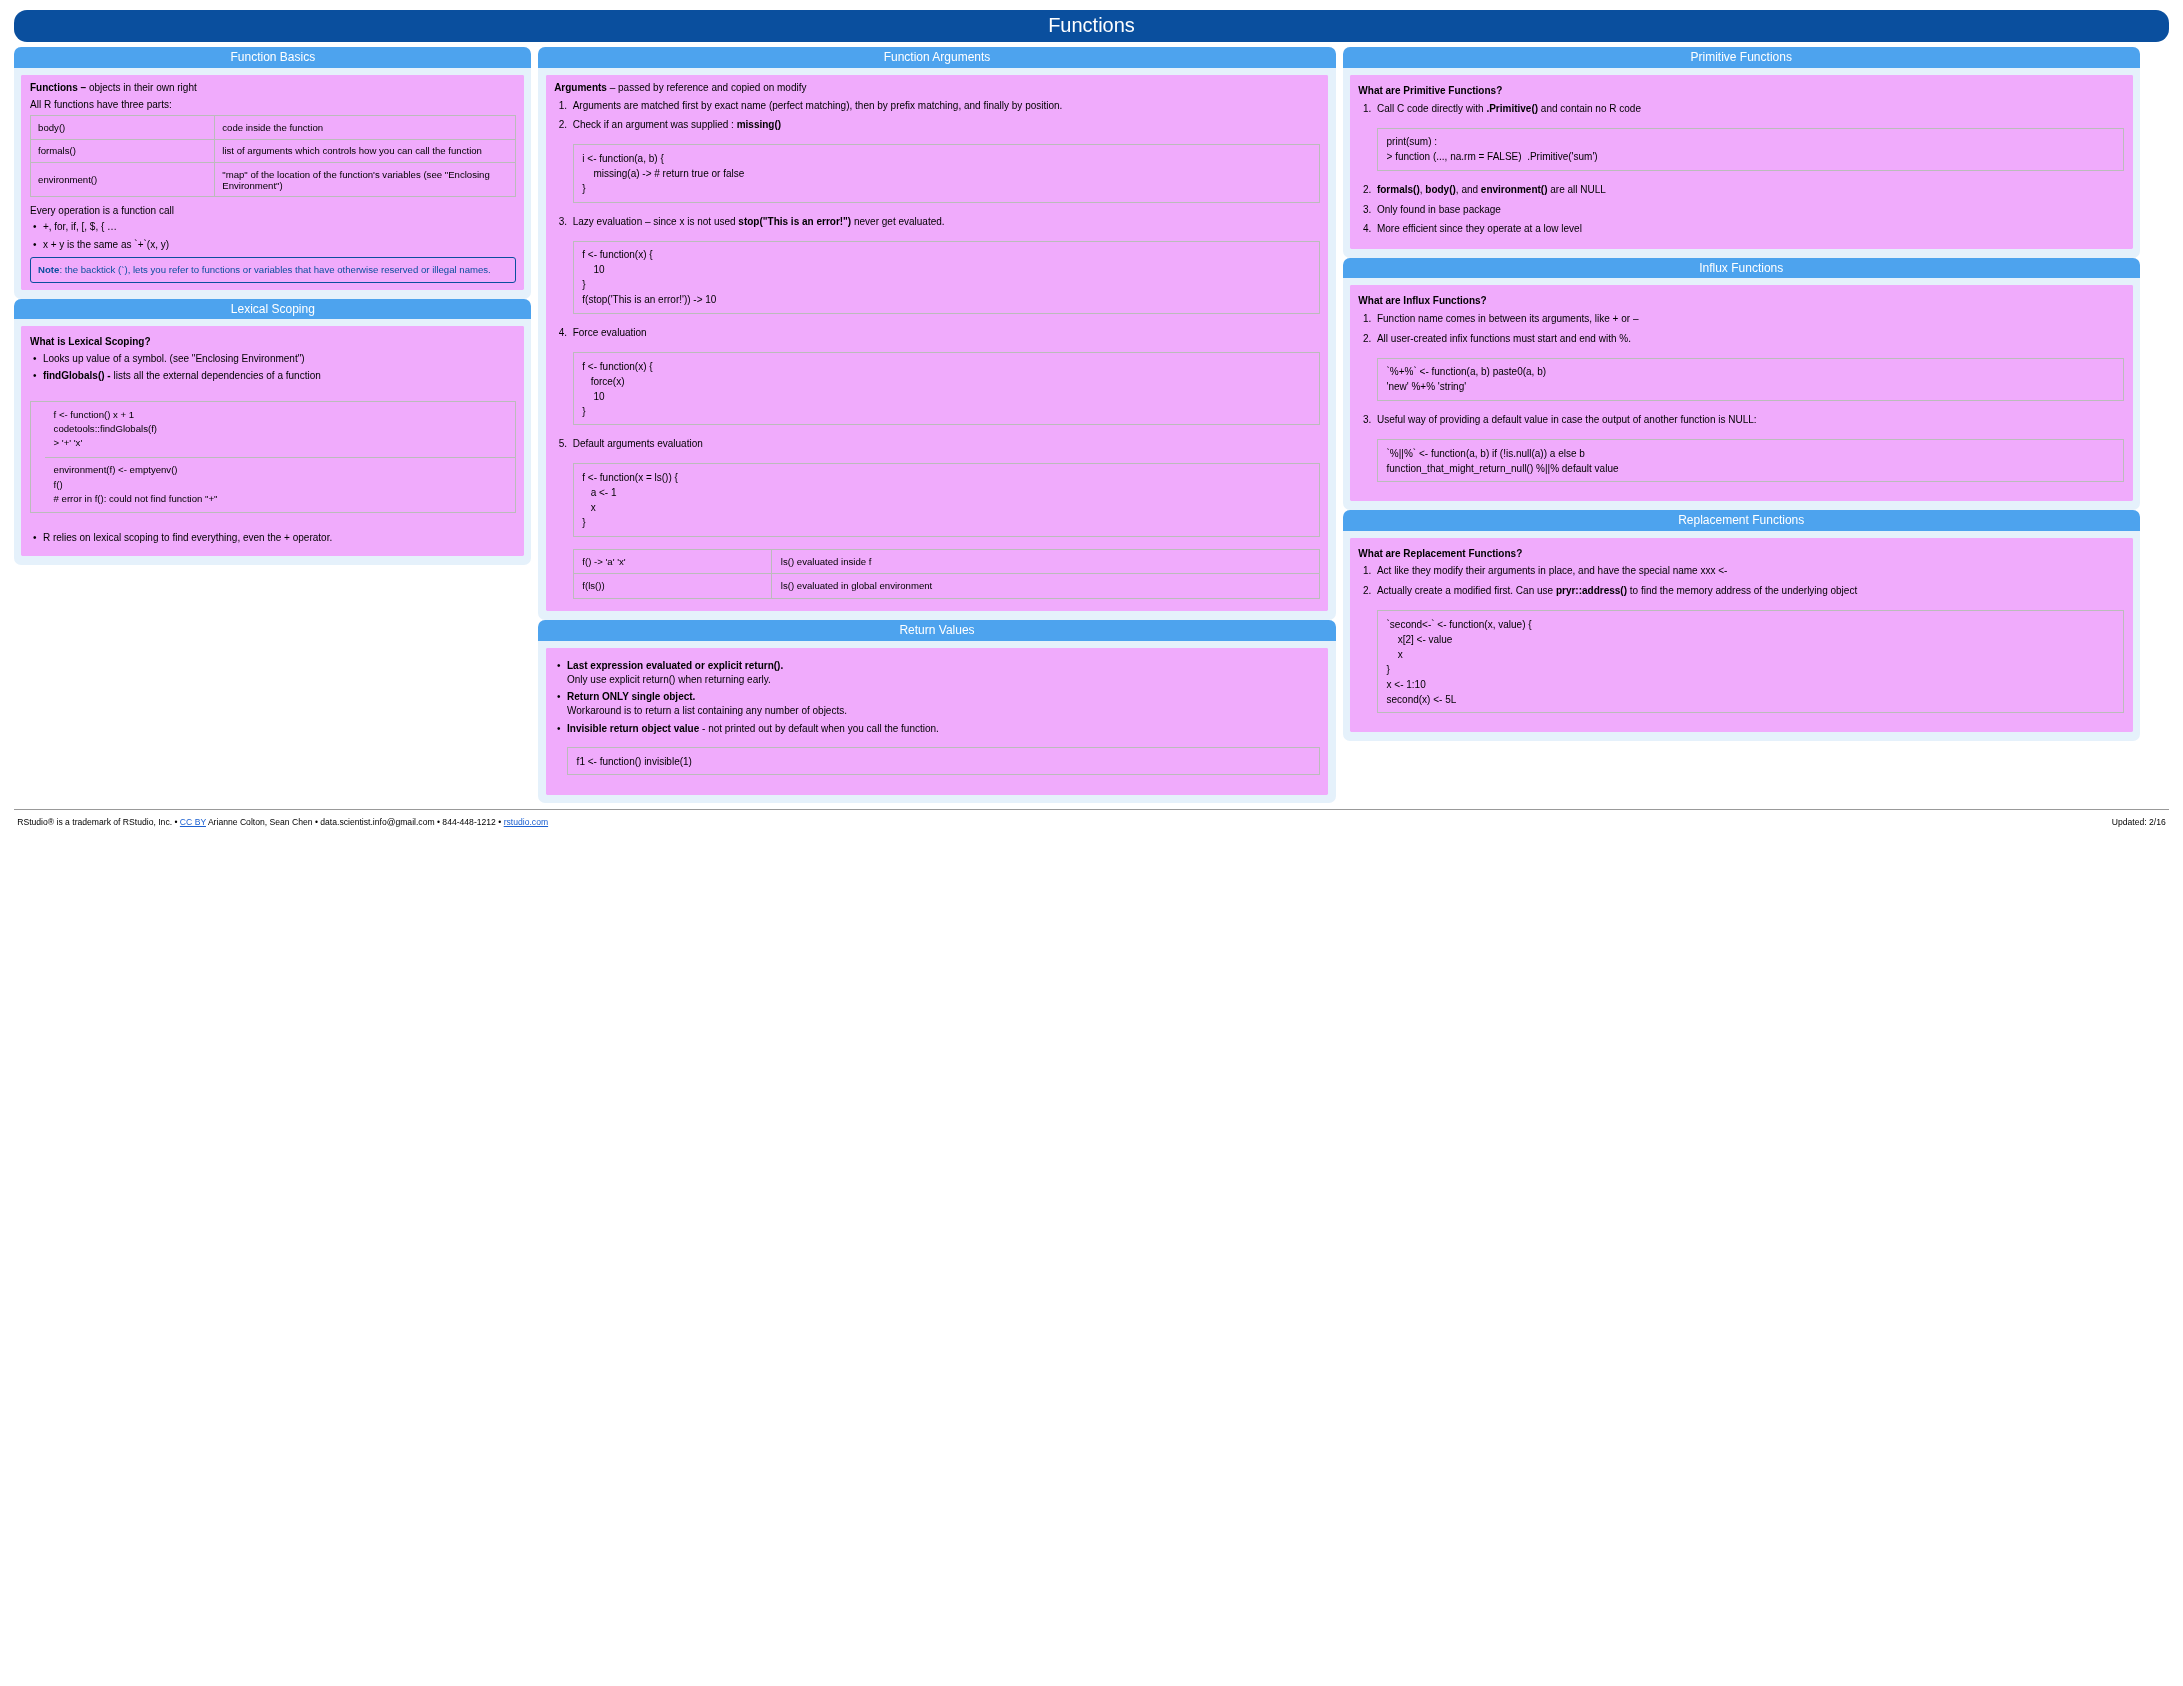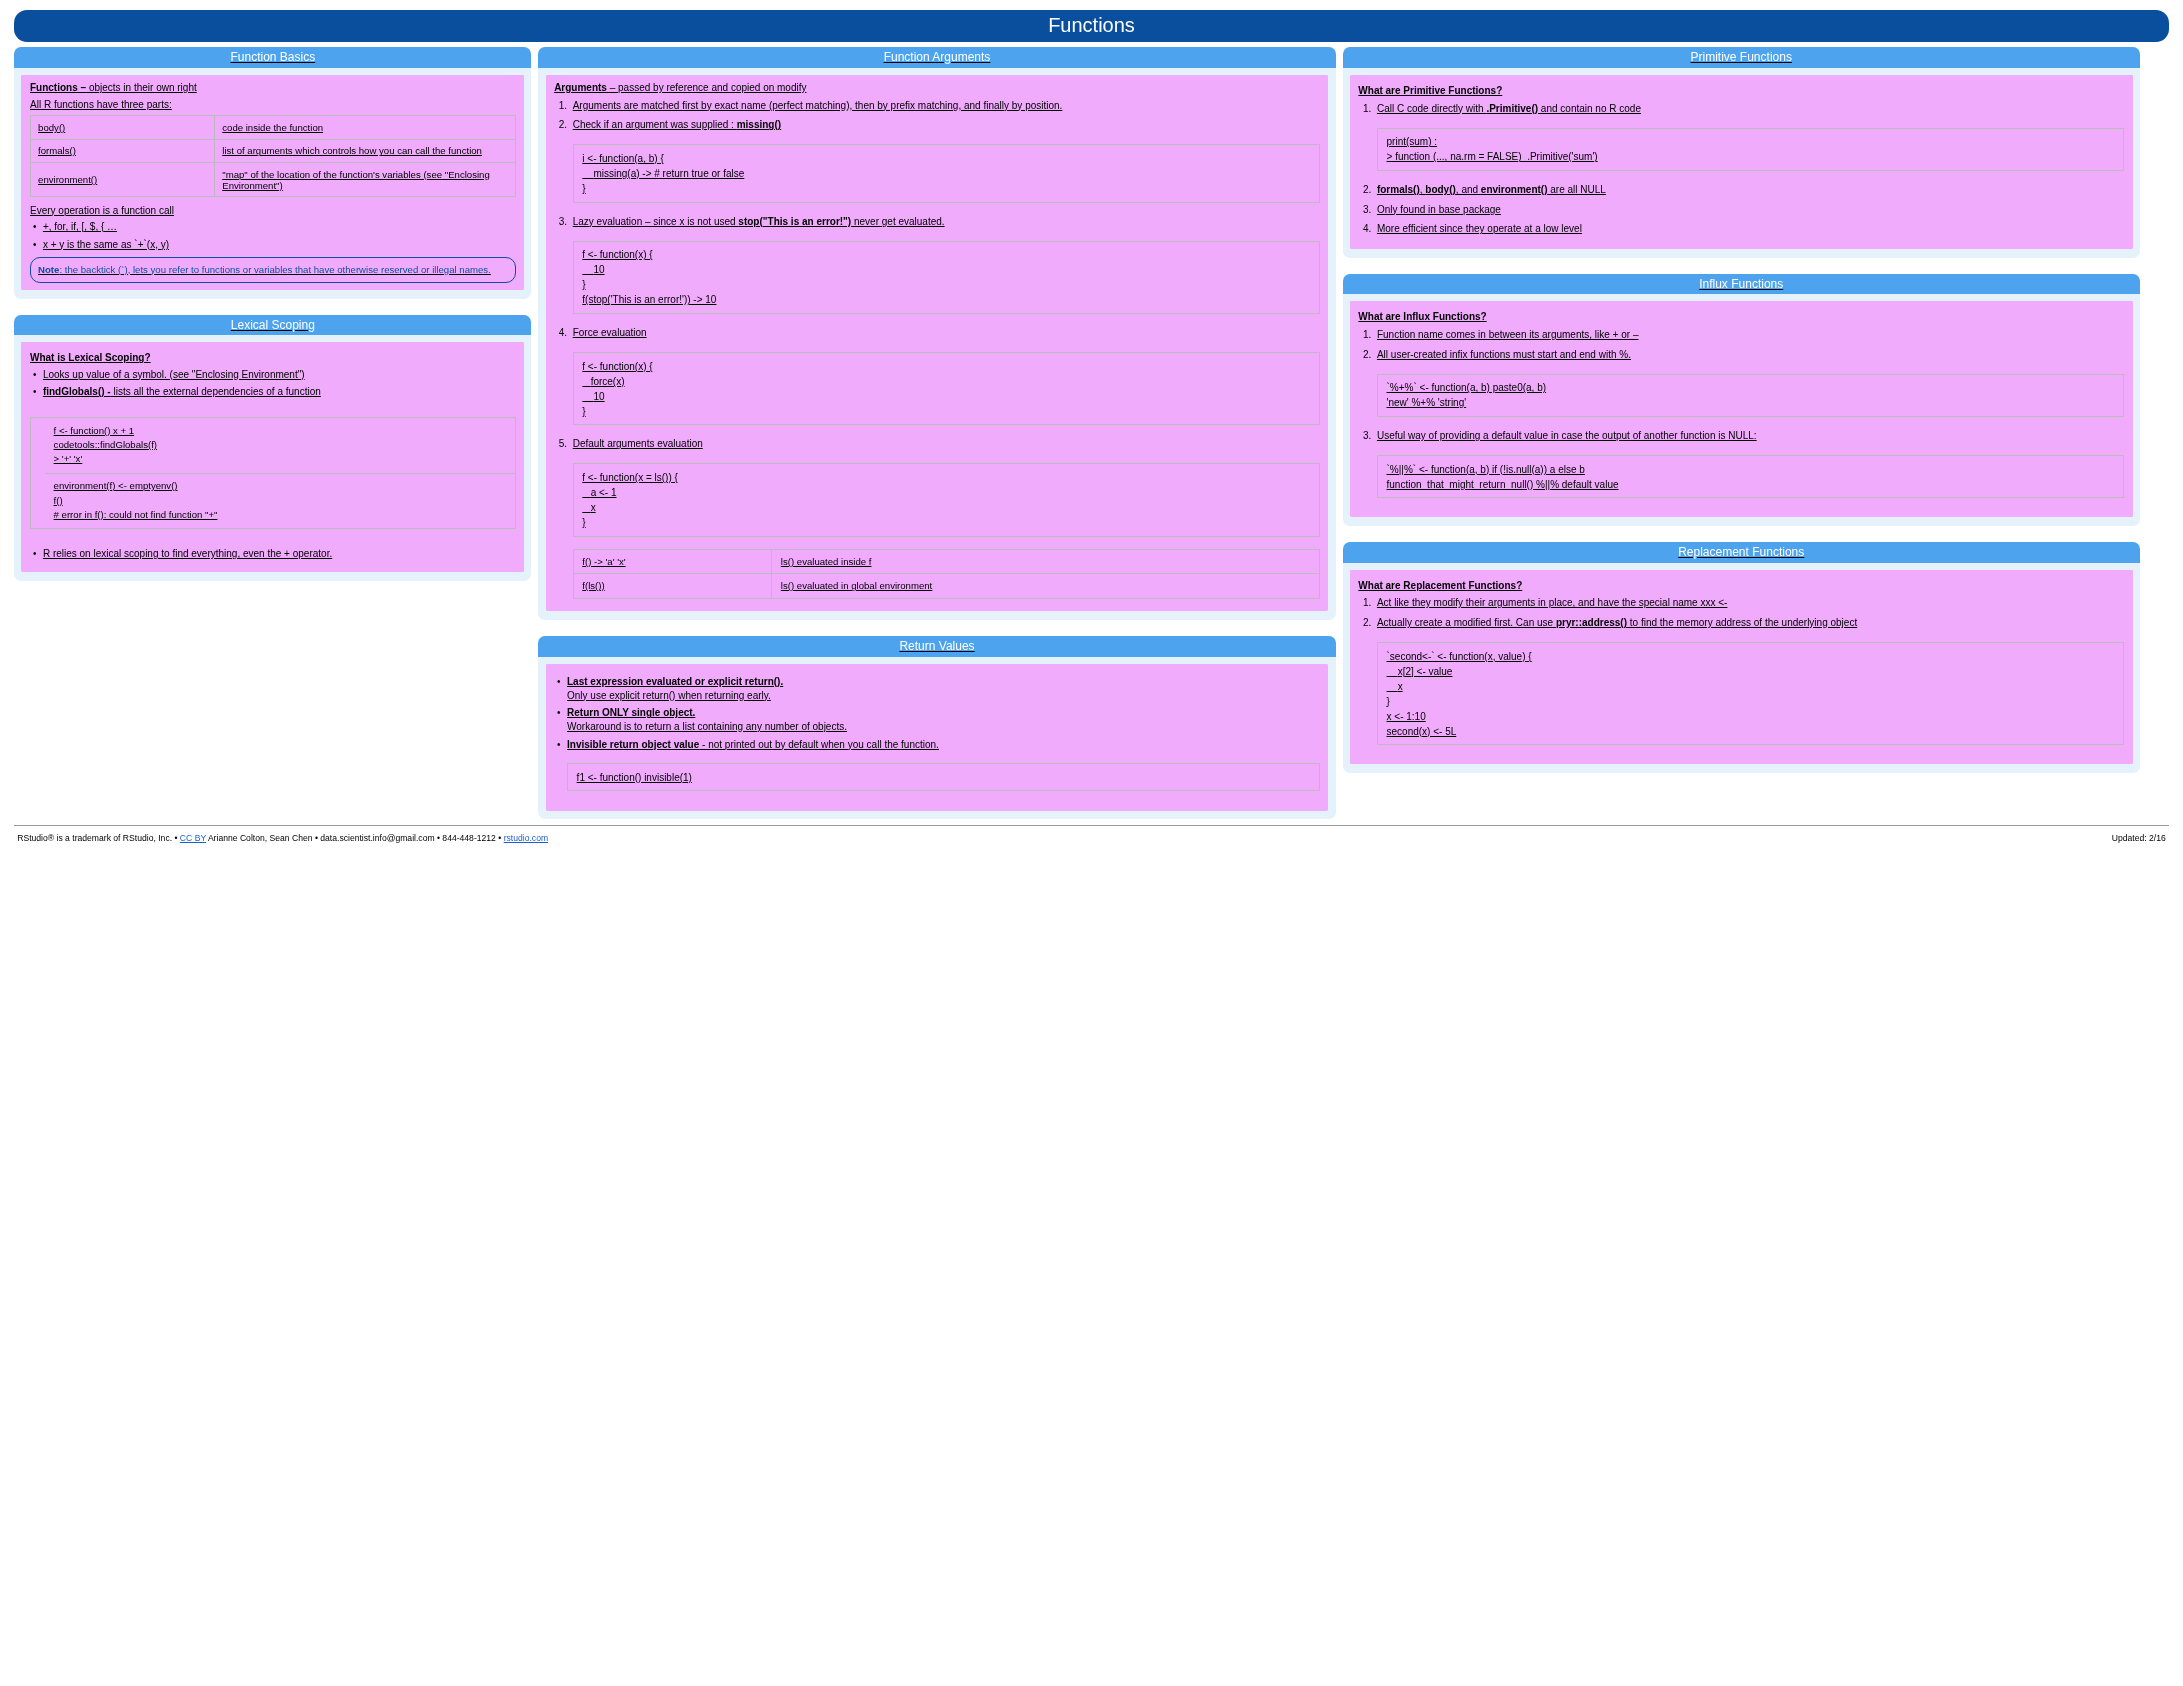--- a/index.html
+++ b/index.html
@@ -17,21 +17,21 @@
     font-size: 20px;
     font-weight: 400;
     padding: 4.3px 0;
     border-radius: 13px;
     margin-bottom: 5.7px;
   }
   .columns {
     display: flex;
     gap: 7.1px;
   }
-  .col { display: flex; flex-direction: column; gap: 16px; text-decoration: underline; }
+  .col { display: flex; flex-direction: column; gap: 0; }
   .col-left { flex: 0 0 24%; }
   .col-mid { flex: 0 0 37%; }
   .col-right { flex: 0 0 37%; }
 
   .panel {
     background: #e5f1fb;
     border-radius: 7.1px;
     padding: 0 0 8.6px 0;
     overflow: hidden;
   }
@@ -68,21 +68,21 @@
 
   ul.bul { list-style: none; padding-left: 2.9px; margin: 4.3px 0; }
   ul.bul > li { position: relative; padding-left: 10px; margin: 4.3px 0; line-height: 1.35; }
   ul.bul > li::before { content: "•"; position: absolute; left: 0; top: 0; }
 
   ol.num { padding-left: 15.7px; margin: 4.3px 0; }
   ol.num > li { margin: 5.7px 0; line-height: 1.4; padding-left: 2.9px; }
 
   .note-box {
     border: 1.4px solid #0a4f9e;
-    border-radius: 10px;
+    border-radius: 3px;
     padding: 5.7px 7.1px;
     color: #0a4f9e;
     font-size: 9.6px;
     line-height: 1.35;
     margin-top: 5.7px;
   }
   .note-box b { font-weight: bold; }
 
   .code-box {
     border: 0.7px solid #bbb;

